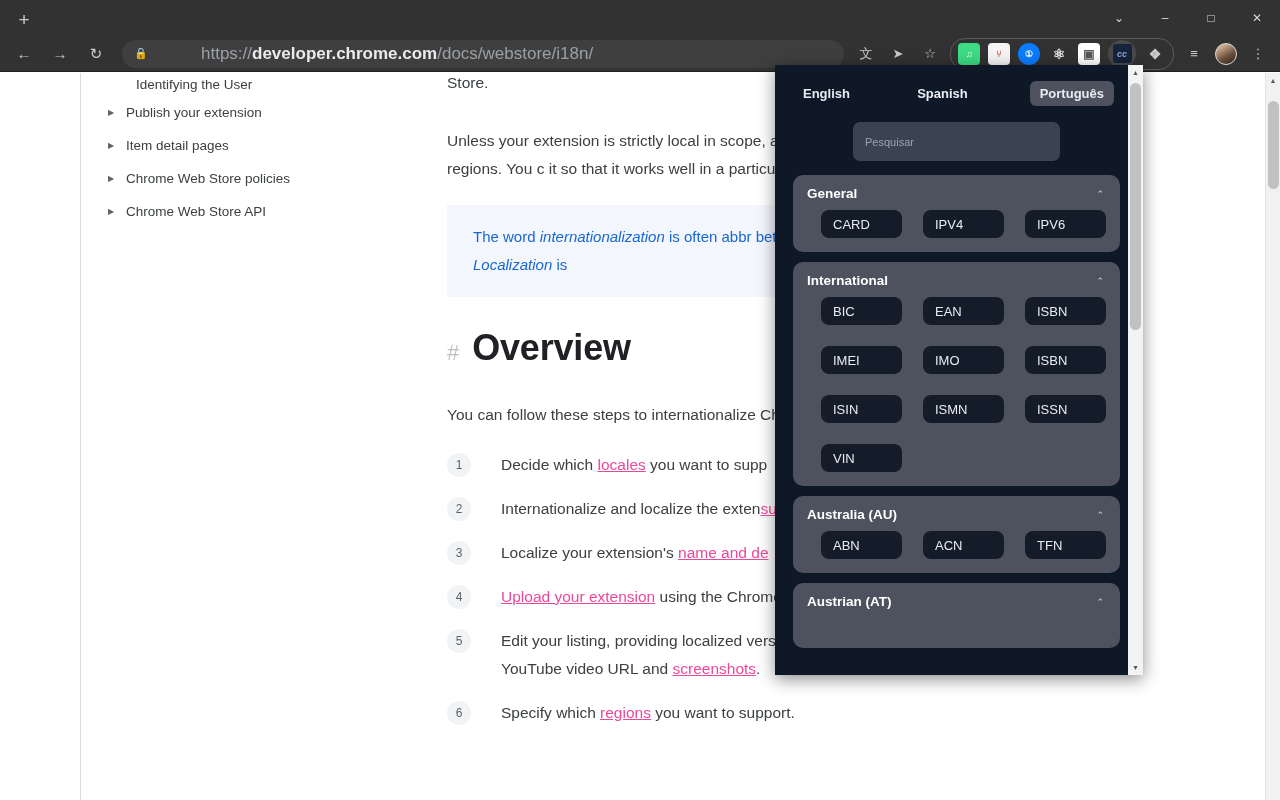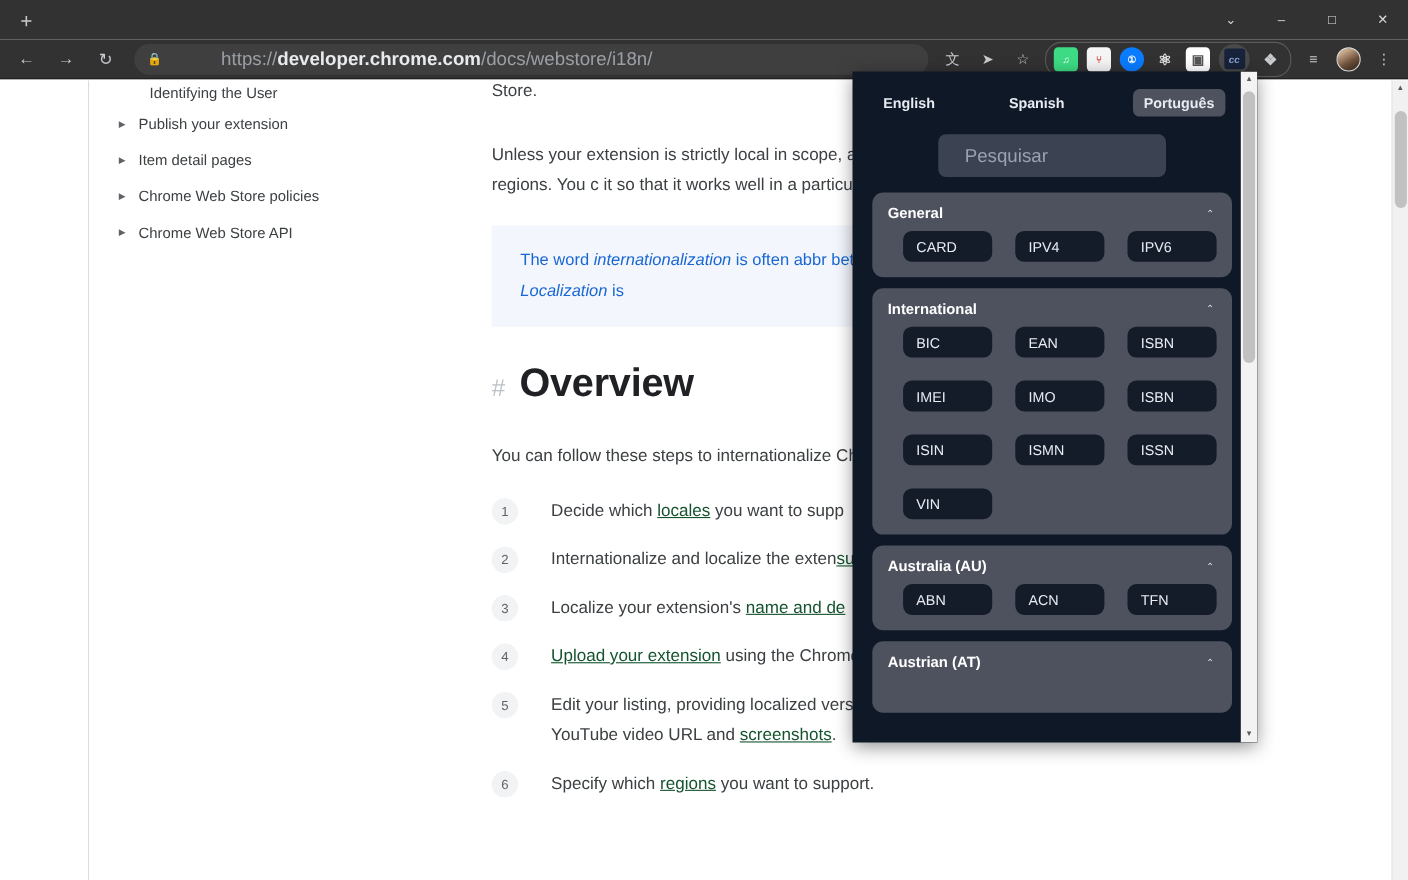--- a/index.html
+++ b/index.html
@@ -160,21 +160,21 @@
   .h2 { font-size: 36px; font-weight: 700; color: #202124; letter-spacing: -.2px; }
   .steps { list-style: none; }
   .step { display: flex; margin-bottom: 16px; }
   .step-num {
     width: 24px; height: 24px; flex: 0 0 24px; border-radius: 50%;
     background: #f1f3f4; color: #5f6368; font-size: 12px;
     display: flex; align-items: center; justify-content: center;
     margin-right: 30px; margin-top: 2px;
   }
   .step-txt { font-size: 15.5px; line-height: 28px; color: #3c4043; }
-  a.lnk { color: #14532d; text-decoration: underline; }
+  a.lnk { color: #ec4899; text-decoration: underline; }
 
   
   .popup {
     position: absolute; left: 775px; top: 65px;
     width: 368px; height: 610px;
     background: #0f1826;
     box-shadow: 0 4px 16px rgba(0,0,0,.45);
     overflow: hidden; display: flex;
   }
   .popup-body {
@@ -188,21 +188,21 @@
   .lang-tab {
     font-size: 13px; color: #e8ebf2; font-weight: 700;
     padding: 5px 10px; border-radius: 6px;
   }
   .lang-tab.sel { background: #4e525e; }
   .lt-sp1 { flex: 1; } .lt-sp2 { flex: 1.1; }
   .search-row { display: flex; justify-content: center; margin-bottom: 14px; }
   .search-box {
     width: 207px; height: 39px; background: #3b4352;
     border-radius: 7px; display: flex; align-items: center;
-    padding: 0 24px; font-size: 17px; color: #9aa3b2;
+    padding: 0 12px; font-size: 11px; color: #9aa3b2;
   }
   .card {
     background: #4e525e; border-radius: 10px;
     padding: 11px 14px 14px; margin-bottom: 10px;
   }
   .card-head {
     display: flex; align-items: center; justify-content: space-between;
     margin-bottom: 9px;
   }
   .card-title { font-size: 13.5px; font-weight: 700; color: #ffffff; }

